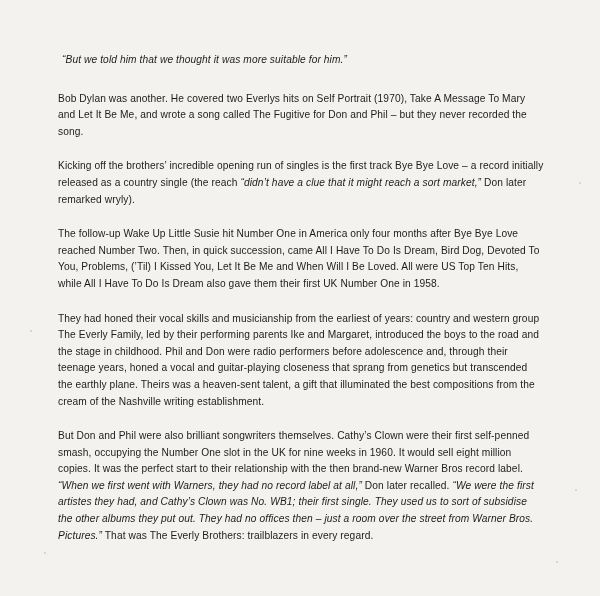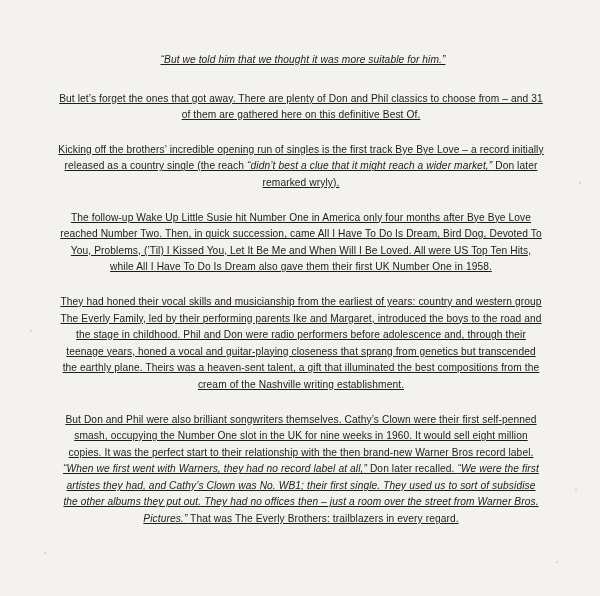--- a/index.html
+++ b/index.html
@@ -22,23 +22,22 @@
     padding: 52px 58px 40px 58px;
     background: #f4f2ef;
   }
   .content {
     width: 486px;
   }
   p {
     margin: 0 0 18px 0;
     font-size: 10.2px;
     line-height: 16.6px;
-    text-align: center;
+    text-align: left;
     letter-spacing: 0.01em;
-    text-decoration: underline;
   }
   p:last-child {
     margin-bottom: 12px;
   }
   .quote-lead {
     font-style: italic;
     margin-bottom: 22px;
     margin-left: 4px;
   }
   em {
@@ -58,25 +57,25 @@
 </style>
 </head>
 <body>
 
 <div class="page">
 
   <div class="content">
 
     <p class="quote-lead">“But we told him that we thought it was more suitable for him.”</p>
 
+    <p>Bob Dylan was another. He covered two Everlys hits on Self Portrait (1970), Take A Message To Mary and Let It Be Me, and wrote a song called The Fugitive for Don and Phil – but they never recorded the song.</p>
 
-    <p>But let’s forget the ones that got away. There are plenty of Don and Phil classics to choose from – and 31 of them are gathered here on this definitive Best Of.</p>
 
     <p>
-      <span>Kicking off the brothers’ incredible opening run of singles is the first track Bye Bye Love – a record initially released as a country single (the reach </span><em>“didn’t best a clue that it might reach a wider market,”</em><span> Don later remarked wryly).</span>
+      <span>Kicking off the brothers’ incredible opening run of singles is the first track Bye Bye Love – a record initially released as a country single (the reach </span><em>“didn’t have a clue that it might reach a sort market,”</em><span> Don later remarked wryly).</span>
     </p>
 
     <p>The follow-up Wake Up Little Susie hit Number One in America only four months after Bye Bye Love reached Number Two. Then, in quick succession, came All I Have To Do Is Dream, Bird Dog, Devoted To You, Problems, (’Til) I Kissed You, Let It Be Me and When Will I Be Loved. All were US Top Ten Hits, while All I Have To Do Is Dream also gave them their first UK Number One in 1958.</p>
 
     <p>They had honed their vocal skills and musicianship from the earliest of years: country and western group The Everly Family, led by their performing parents Ike and Margaret, introduced the boys to the road and the stage in childhood. Phil and Don were radio performers before adolescence and, through their teenage years, honed a vocal and guitar-playing closeness that sprang from genetics but transcended the earthly plane. Theirs was a heaven-sent talent, a gift that illuminated the best compositions from the cream of the Nashville writing establishment.</p>
 
     <p>
       <span>But Don and Phil were also brilliant songwriters themselves. Cathy’s Clown were their first self-penned smash, occupying the Number One slot in the UK for nine weeks in 1960. It would sell eight million copies. It was the perfect start to their relationship with the then brand-new Warner Bros record label. </span><em>“When we first went with Warners, they had no record label at all,”</em><span> Don later recalled. </span><em>“We were the first artistes they had, and Cathy’s Clown was No. WB1; their first single. They used us to sort of subsidise the other albums they put out. They had no offices then – just a room over the street from Warner Bros. Pictures.”</em><span> That was The Everly Brothers: trailblazers in every regard.</span>
     </p>
 

